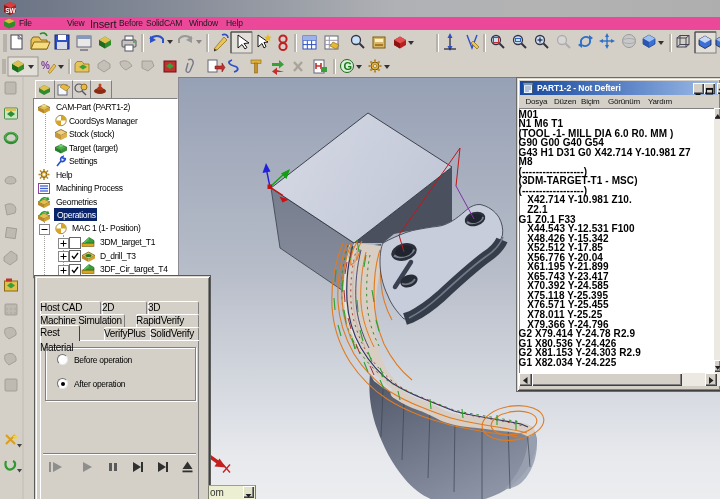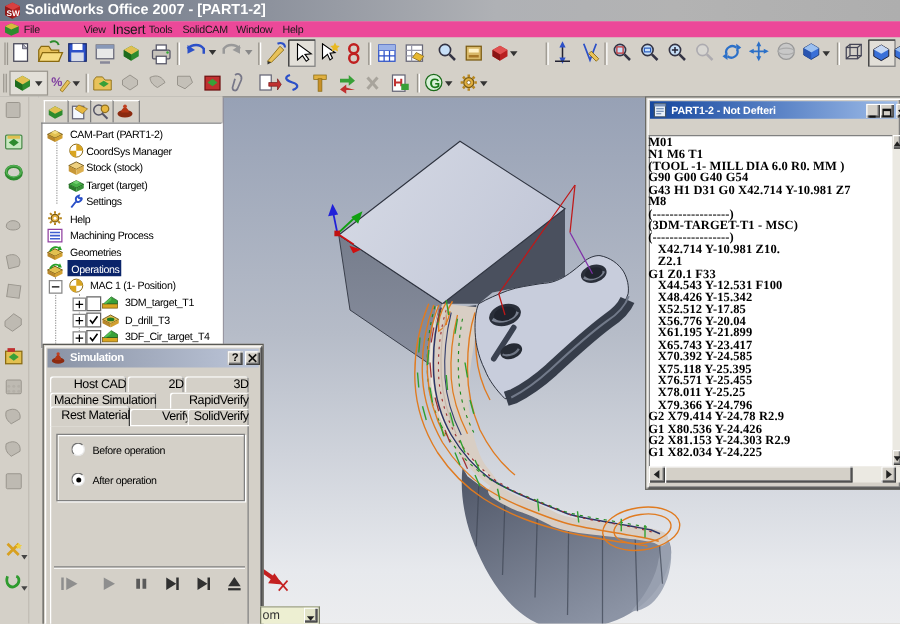--- a/index.html
+++ b/index.html
@@ -1,21 +1,21 @@
 <!DOCTYPE html>
 <html><head>
 <meta charset="utf-8">
 <style>
 html,body{margin:0;padding:0}
 body{width:720px;height:499px;position:relative;overflow:hidden;background:#D4D0C8;
   font-family:"Liberation Sans",sans-serif;-webkit-font-smoothing:antialiased}
 .abs{position:absolute}
 .winborder{background:#D4D0C8;box-shadow:inset 1px 1px 0 #DCD8D0,inset -1px -1px 0 #404040,inset 2px 2px 0 #FFFFFF,inset -2px -2px 0 #808080}
 .btn{background:#D4D0C8;box-shadow:inset 1px 1px 0 #FFFFFF,inset -1px -1px 0 #404040,inset -2px -2px 0 #808080;text-align:center}
-.tab{background:#D4D0C8;box-shadow:inset 1px 1px 0 #FFFFFF,inset -1px 0 0 #808080;border-top-left-radius:2px;border-top-right-radius:2px;text-align:right;font-size:10px;color:#000}
+.tab{background:#D4D0C8;box-shadow:inset 1px 1px 0 #FFFFFF,inset -1px 0 0 #808080;border-top-left-radius:2px;border-top-right-radius:2px;text-align:left;font-size:10px;color:#000}
 </style>
 </head>
 <body>
 
 <svg class="abs" style="left:0;top:0" width="720" height="499" viewBox="0 0 720 499">
 <defs>
 <linearGradient id="bg" x1="0" y1="0" x2="0" y2="1">
  <stop offset="0" stop-color="#97A1B5"></stop>
         <stop offset="0.45" stop-color="#B6BCC8"></stop>
  <stop offset="0.9" stop-color="#E7E9ED"></stop>
@@ -171,33 +171,32 @@
 </g>
 </svg>
 
 <div class="abs" style="left:0;top:0;width:720px;height:17px;background:linear-gradient(90deg,#6A7384 0%,#8D929D 30%,#AFB1B5 55%,#B3B3B3 75%,#AEAEAE 100%)">
  <svg class="abs" style="left:2px;top:1px" width="15" height="15" viewBox="0 0 15 15">
   <polygon points="2,4 8,1 14,4 14,11 8,14 2,11" fill="#B02020"></polygon>
   <polygon points="2,4 8,1 14,4 8,7" fill="#D84040"></polygon>
   <polygon points="2,4 8,7 8,14 2,11" fill="#8C1818"></polygon>
   <text x="8.5" y="11.5" font-size="6.5" fill="#fff" font-family="Liberation Sans" font-weight="bold" text-anchor="middle">SW</text>
  </svg>
- <span class="abs" style="left:20px;top:2px;font-size:11.5px;font-weight:bold;color:#FFFFFF">SolidWorks Office 2007 - [PART1-2]</span>
 </div>
 
 <div class="abs" style="left:0;top:17px;width:720px;height:13px;background:#ec4899;font-size:11px;color:#1A1A1A">
  <svg class="abs" style="left:3px;top:0px" width="13" height="13" viewBox="0 0 13 13">
   <polygon points="1,4 6,1.5 12,4 12,9 6,11.5 1,9" fill="#2E8B2E"></polygon>
   <polygon points="1,4 6,1.5 12,4 6,6.5" fill="#D9B93E"></polygon>
  </svg>
  <span class="abs" style="left:19px;top:1px;font-size:8.5px;letter-spacing:-0.2px">File</span>
  <span class="abs" style="left:43px;top:18px;font-size:8.5px;letter-spacing:-0.2px">Edit</span>
  <span class="abs" style="left:67px;top:1px;font-size:8.5px;letter-spacing:-0.2px">View</span>
  <span class="abs" style="left:90px;top:1px;font-size:11px;letter-spacing:-0.2px">Insert</span>
- <span class="abs" style="left:119px;top:1px;font-size:8.5px;letter-spacing:-0.2px">Tools</span>
+ <span class="abs" style="left:119px;top:1px;font-size:8.5px;letter-spacing:-0.2px">Before</span>
  <span class="abs" style="left:146px;top:1px;font-size:8.5px;letter-spacing:-0.2px">SolidCAM</span>
  <span class="abs" style="left:189px;top:1px;font-size:8.5px;letter-spacing:-0.2px">Window</span>
  <span class="abs" style="left:226px;top:1px;font-size:8.5px;letter-spacing:-0.2px">Help</span>
 </div>
 
 <div id="tb1" class="abs" style="left:0;top:30px;width:720px;height:26px;background:#D4D0C8;border-bottom:1px solid #C0BCB4">
 <svg width="720" height="26" viewBox="0 0 720 26">
  <g stroke="#9a968e" stroke-width="1">
         <line x1="4" y1="4" x2="4" y2="22"></line>
         <line x1="6" y1="4" x2="6" y2="22"></line>
@@ -677,41 +676,29 @@
   <div class="abs" style="left:47px;top:163px"><svg width="15" height="13" viewBox="0 0 15 13">
           <rect x="1" y="8" width="12" height="3.5" fill="#D9A520" stroke="#7A5A10" stroke-width="0.6"></rect>
           <polygon points="2,8 8,2.5 13,5.5 13,8" fill="#38A038" stroke="#1A5A1A" stroke-width="0.6"></polygon>
           <polygon points="2,8 8,2.5 8,5 4,8" fill="#54C054"></polygon>
         </svg></div>
   <span class="abs" style="left:66px;top:165px">3DF_Cir_target_T4</span>
  </div>
 </div>
 
 <div id="sim" class="abs winborder" style="left:34px;top:275px;width:175px;height:228px;border:1px solid #5A5A56;font-size:8.5px;letter-spacing:-0.3px">
- <div class="abs" style="left:3px;top:3px;width:169px;height:15px;background:linear-gradient(90deg,#8A93A5,#BDC6D9)">
-  <svg class="abs" style="left:2px;top:1px" width="13" height="13" viewBox="0 0 13 13">
-        <ellipse cx="6.5" cy="8.5" rx="5" ry="2.5" fill="#8B2A10"></ellipse>
-        <path d="M4,8 C4,4 6.5,5 6.5,2 C6.5,5 9,4 9,8" fill="#B03515"></path>
-        <circle cx="6.5" cy="3" r="1.3" fill="#C04020"></circle>
-      </svg>
-  <span class="abs" style="left:18px;top:2px;font-weight:bold;color:#fff;font-size:9px">Simulation</span>
-  <div class="abs btn" style="left:144px;top:2px;width:12px;height:11px;font-size:9px;font-weight:bold;color:#000;line-height:10px">?</div>
-  <div class="abs btn" style="left:158px;top:2px;width:12px;height:11px"><svg width="12" height="11">
-          <path d="M3,2.5 L9,8.5 M9,2.5 L3,8.5" stroke="#111" stroke-width="1.3"></path>
-        </svg></div>
- </div>
 
  <div class="abs tab" style="left:5px;top:25px;width:61px;height:13px;line-height:13px">Host CAD</div>
  <div class="abs tab" style="left:67px;top:25px;width:45px;height:13px;line-height:13px">2D</div>
  <div class="abs tab" style="left:113px;top:25px;width:51px;height:13px;line-height:13px">3D</div>
  <div class="abs tab" style="left:5px;top:38px;width:85px;height:13px;line-height:13px">Machine Simulation</div>
  <div class="abs tab" style="left:101px;top:38px;width:63px;height:13px;line-height:13px">RapidVerify</div>
  <div class="abs tab" style="left:69px;top:51px;width:67px;height:14px;line-height:14px">VerifyPlus</div>
  <div class="abs tab" style="left:115px;top:51px;width:49px;height:30px;line-height:14px">SolidVerify</div>
- <div class="abs tab" style="left:5px;top:49px;width:64px;height:16px;line-height:15px;box-shadow:inset 1px 1px 0 #fff,inset -1px 0 0 #404040;z-index:2">Rest Material</div>
+ <div class="abs tab" style="left:5px;top:49px;width:40px;height:16px;line-height:15px;box-shadow:inset 1px 1px 0 #fff,inset -1px 0 0 #404040;z-index:2">Rest Material</div>
 
  <div class="abs" style="left:5px;top:64px;width:159px;height:164px;background:#D4D0C8;box-shadow:inset 1px 1px 0 #fff,inset -1px -1px 0 #808080"></div>
  <div class="abs" style="left:10px;top:71px;width:149px;height:52px;border:1px solid #808080;box-shadow:1px 1px 0 #fff,inset 1px 1px 0 #fff"></div>
  <div class="abs" style="left:22px;top:78px;width:9px;height:9px;border-radius:50%;background:#fff;border:1px solid;border-color:#707070 #e8e8e8 #e8e8e8 #707070"></div>
  <span class="abs" style="left:39px;top:79px">Before operation</span>
  <div class="abs" style="left:22px;top:102px;width:9px;height:9px;border-radius:50%;background:#fff;border:1px solid;border-color:#707070 #e8e8e8 #e8e8e8 #707070"></div>
  <div class="abs" style="left:25.5px;top:105.5px;width:4px;height:4px;border-radius:50%;background:#000"></div>
  <span class="abs" style="left:39px;top:103px">After operation</span>
 
  <div class="abs" style="left:8px;top:177px;width:153px;height:2px;box-shadow:inset 0 1px 0 #808080,inset 0 -1px 0 #fff"></div>
@@ -752,22 +739,29 @@
           <rect x="2.5" y="7.5" width="5" height="1.6" fill="#111"></rect>
         </svg></div>
   <div class="abs btn" style="left:184px;top:1.5px;width:11px;height:11px"><svg width="11" height="11">
           <rect x="2.5" y="2.5" width="6" height="5.5" fill="none" stroke="#111" stroke-width="1.1"></rect>
           <rect x="2.5" y="2.5" width="6" height="1.4" fill="#111"></rect>
         </svg></div>
   <div class="abs btn" style="left:196.5px;top:1.5px;width:7px;height:11px;overflow:hidden"><svg width="10" height="11">
           <path d="M2,3 L7,8 M7,3 L2,8" stroke="#111" stroke-width="1.2"></path>
         </svg></div>
  </div>
+ <div class="abs" style="left:3px;top:17px;width:198px;height:13px;background:#D4D0C8;font-size:8px;letter-spacing:-0.2px;color:#111">
+  <span class="abs" style="left:5.5px;top:2px">Dosya</span>
+  <span class="abs" style="left:34px;top:2px">Düzen</span>
+  <span class="abs" style="left:61px;top:2px">Biçim</span>
+  <span class="abs" style="left:88px;top:2px">Görünüm</span>
+  <span class="abs" style="left:128px;top:2px">Yardım</span>
+ </div>
  <div class="abs" style="left:2px;top:30px;width:194.5px;height:265px;background:#fff;border:1px solid;border-color:#808080 #fff #fff #808080">
-  <pre style="margin:0;position:absolute;left:-1.5px;top:0.5px;font-family:Liberation Serif, serif;font-size:10px;line-height:9.55px;letter-spacing:0.1px;color:#000;font-weight:bold">M01
+  <pre style="margin:0;position:absolute;left:-1.5px;top:0.5px;font-family:Liberation Sans, sans-serif;font-size:10px;line-height:9.55px;letter-spacing:0.1px;color:#000;font-weight:bold">M01
 N1 M6 T1
 (TOOL -1- MILL DIA 6.0 R0. MM )
 G90 G00 G40 G54
 G43 H1 D31 G0 X42.714 Y-10.981 Z7
 M8
 (------------------)
 (3DM-TARGET-T1 - MSC)
 (------------------)
    X42.714 Y-10.981 Z10.
    Z2.1

